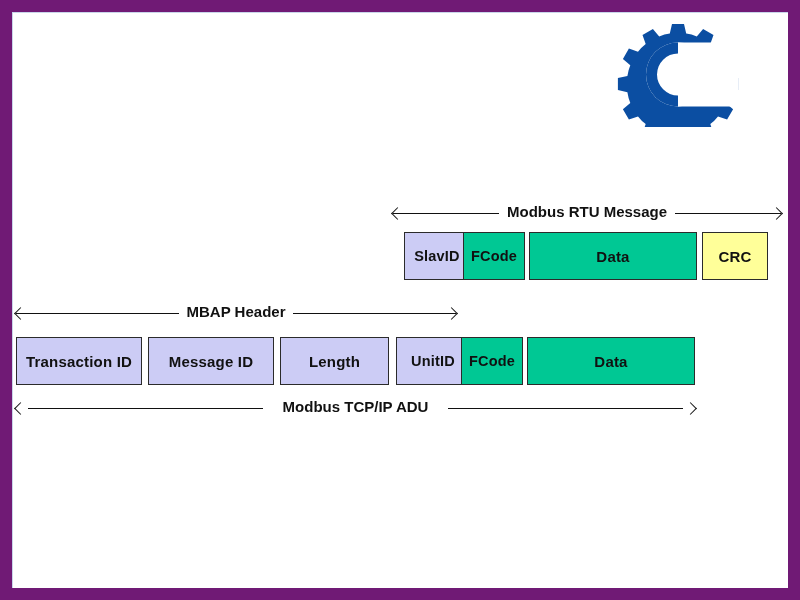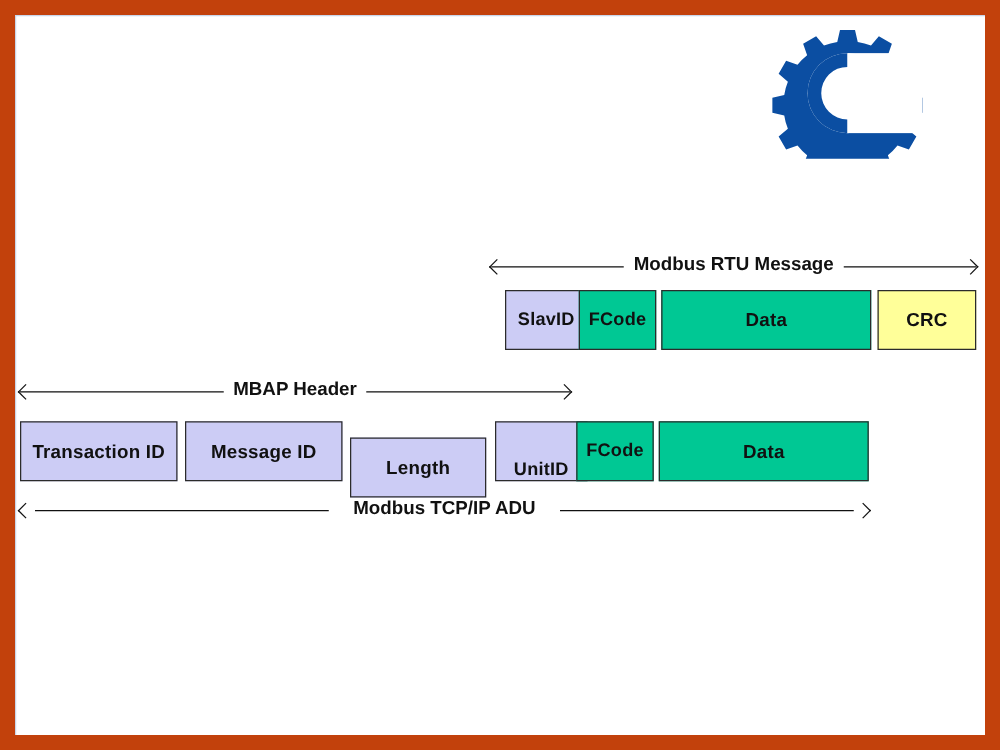--- a/index.html
+++ b/index.html
@@ -13,21 +13,21 @@
     height: 600px;
     overflow: hidden;
     font-family: "Liberation Sans", sans-serif;
   }
 
   
   #page {
     position: relative;
     width: 800px;
     height: 600px;
-    background: #c2410c;
+    background: #701a75;
     box-sizing: border-box;
     text-decoration: underline;
   }
   #canvas {
     position: absolute;
     left: 12px;
     top: 12px;
     width: 776px;
     height: 576px;
     background: #ffffff;
@@ -186,43 +186,43 @@
 
     <div class="field lav small" style="left:392px; top:220px; width:66px; height:48px;">
       <span>SlavID</span>
     </div>
     <div class="field teal small" style="left:451px; top:220px; width:62px; height:48px;">
       <span>FCode</span>
     </div>
     <div class="field teal" style="left:517px; top:220px; width:168px; height:48px;">
       <span>Data</span>
     </div>
-    <div class="field yell" style="left:690px; top:220px; width:79px; height:48px;">
+    <div class="field yell" style="left:690px; top:220px; width:66px; height:48px;">
       <span>CRC</span>
     </div>
 
     <div class="measure" style="left:4px; top:290px; width:440px;text-align:center;">
       <span class="cap-l"></span>
       <span class="line"></span>
       <span class="mlabel">MBAP Header</span>
       <span class="line"></span>
       <span class="cap-r"></span>
     </div>
 
 
     <div class="field lav" style="left:4px; top:325px; width:126px; height:48px;align-items:center;">
       <span>Transaction ID</span>
     </div>
     <div class="field lav" style="left:136px; top:325px; width:126px; height:48px;">
       <span>Message ID</span>
     </div>
-    <div class="field lav" style="left:268px; top:338px; width:109px; height:48px;">
+    <div class="field lav" style="left:268px; top:325px; width:109px; height:48px;">
       <span>Length</span>
     </div>
-    <div class="field lav small" style="left:384px; top:325px; width:74px; height:48px;align-items:flex-end;">
+    <div class="field lav small" style="left:384px; top:325px; width:74px; height:48px;">
       <span>UnitID</span>
     </div>
     <div class="field teal small" style="left:449px; top:325px; width:62px; height:48px;">
       <span>FCode</span>
     </div>
     <div class="field teal" style="left:515px; top:325px; width:168px; height:48px;">
       <span>Data</span>
     </div>
 
     <div class="measure" style="left:4px; top:385px; width:679px;gap:12px;">

